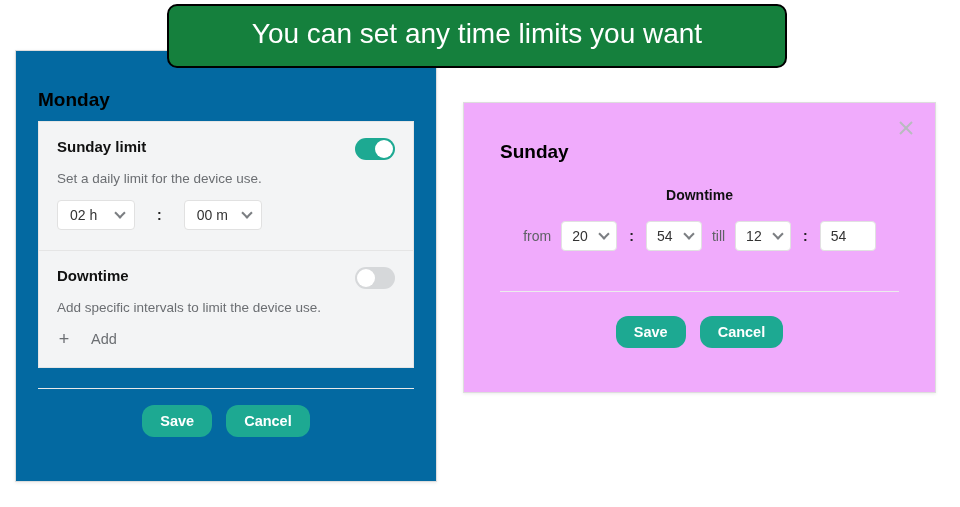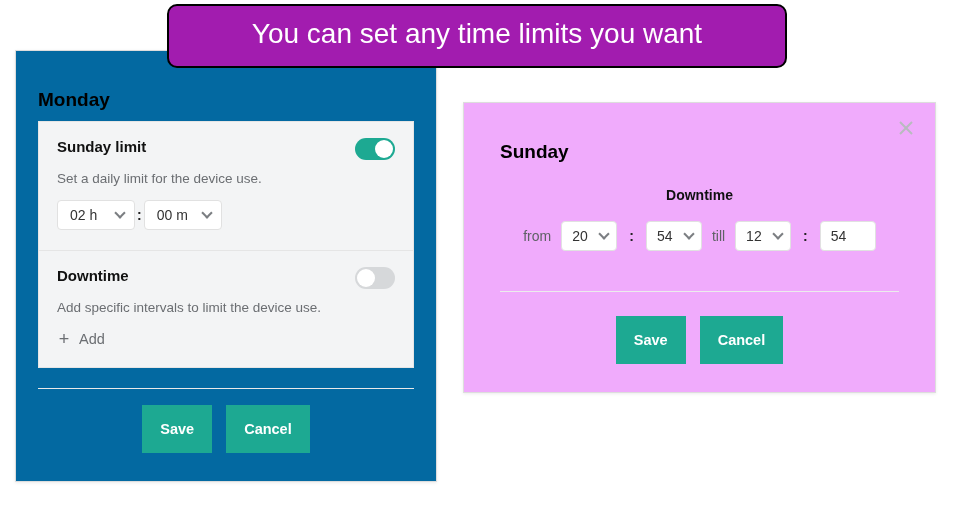--- a/index.html
+++ b/index.html
@@ -14,21 +14,21 @@
     font-size: 14px;
     color: #333;
   }
 
   .banner {
     position: absolute;
     top: 4px;
     left: 167px;
     width: 620px;
     padding: 12px 20px 16px 20px;
-    background: #a21caf;
+    background: #15803d;
     border: 2px solid #000;
     border-radius: 10px;
     color: #fff;
     font-size: 28px;
     font-weight: 400;
     text-align: center;
     z-index: 10;
   }
 
   
@@ -97,21 +97,21 @@
   .toggle.on { background: #1da992; }
   .toggle.on .knob { right: 2px; }
   .toggle.off { background: #d6d8da; }
   .toggle.off .knob { left: 2px; }
 
   
   .time-row {
     margin-top: 14px;
     display: flex;
     align-items: center;
-    gap: 0;
+    gap: 20px;
   }
   .time-sep {
     font-weight: 600;
     color: #222;
     padding: 0 2px;
   }
   .picker {
     display: inline-flex;
     align-items: center;
     gap: 10px;
@@ -135,21 +135,21 @@
     border-right: 2px solid #7b7e82;
     border-bottom: 2px solid #7b7e82;
     transform: rotate(45deg);
     margin-top: -4px;
   }
 
   .add-row {
     margin-top: 16px;
     display: flex;
     align-items: center;
-    gap: 8px;
+    gap: 20px;
     color: #6b6e72;
     cursor: pointer;
     font-size: 14.5px;
   }
   .plus {
     display: inline-flex;
     width: 14px; height: 14px;
     align-items: center; justify-content: center;
   }
   .plus::before {
@@ -167,22 +167,22 @@
 
   .btn-row {
     display: flex;
     gap: 14px;
     justify-content: center;
   }
   .btn {
     background: #1da992;
     color: #fff;
     border: none;
-    border-radius: 0;
-    padding: 16px 18px;
+    border-radius: 12px;
+    padding: 8px 18px;
     font-size: 14.5px;
     font-weight: 600;
     cursor: pointer;
   }
 
   
   .card-right {
     position: absolute;
     left: 463px;
     top: 102px;

